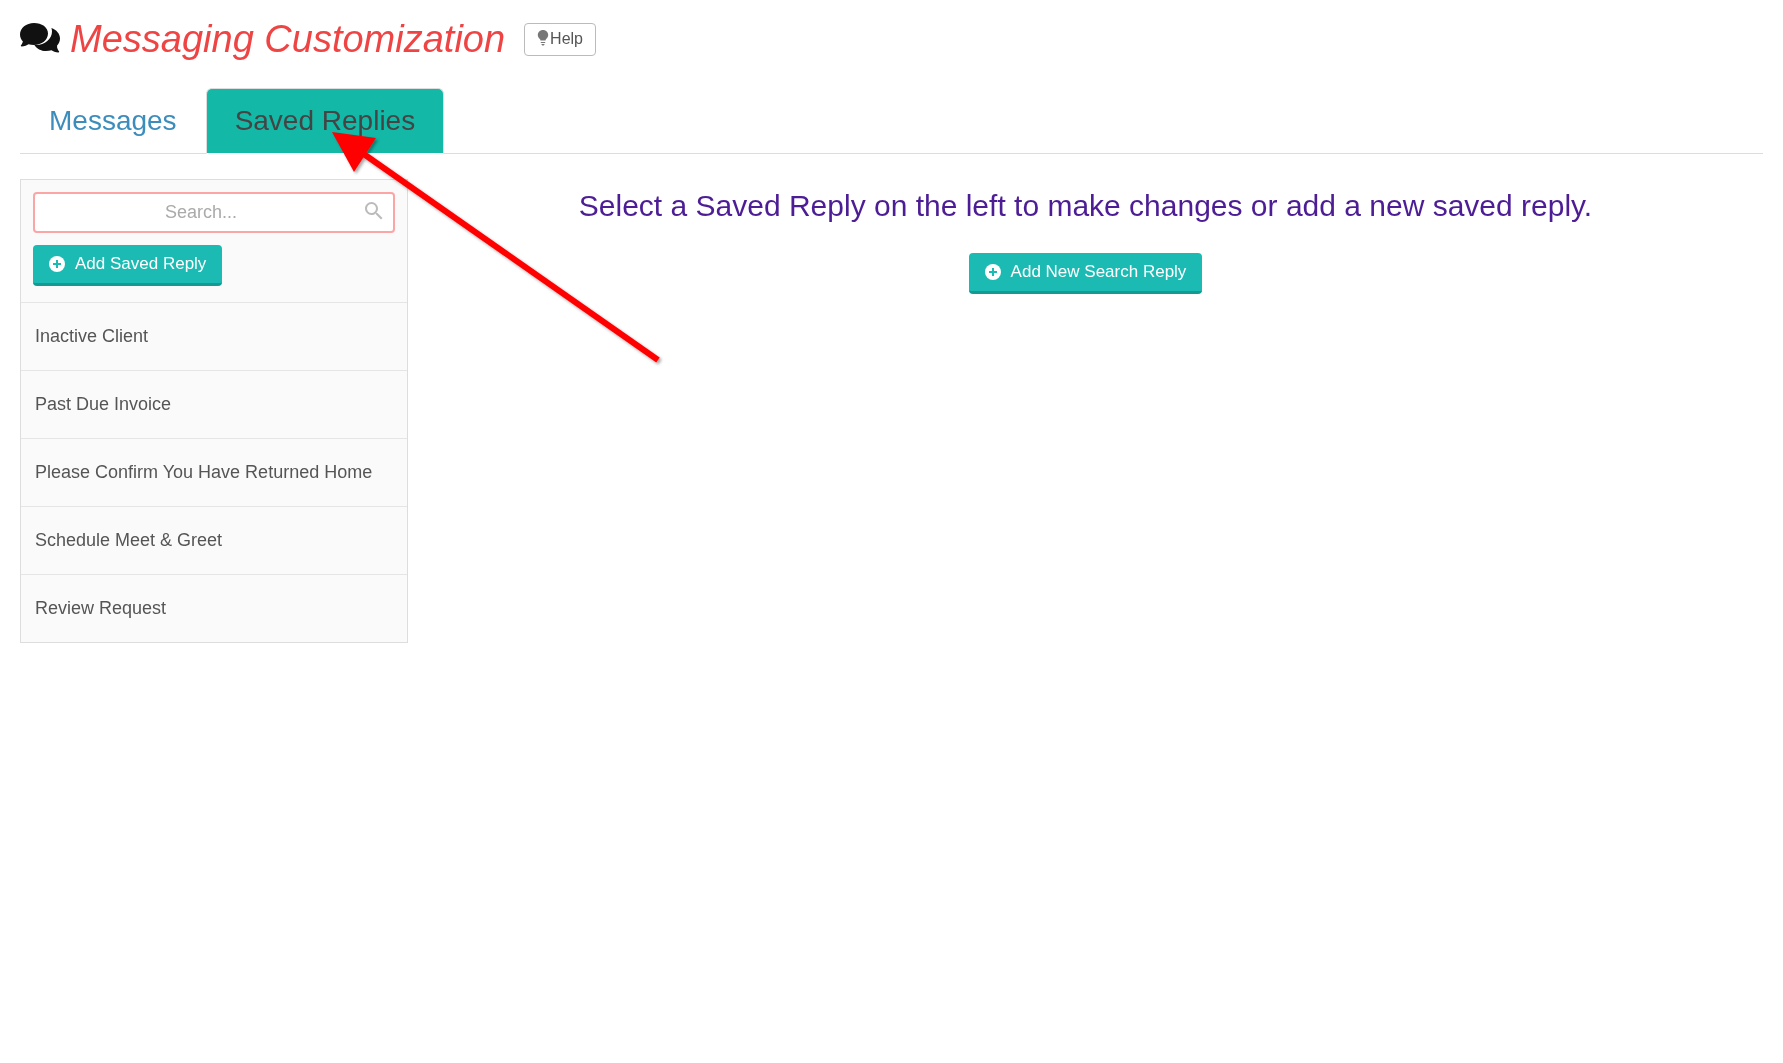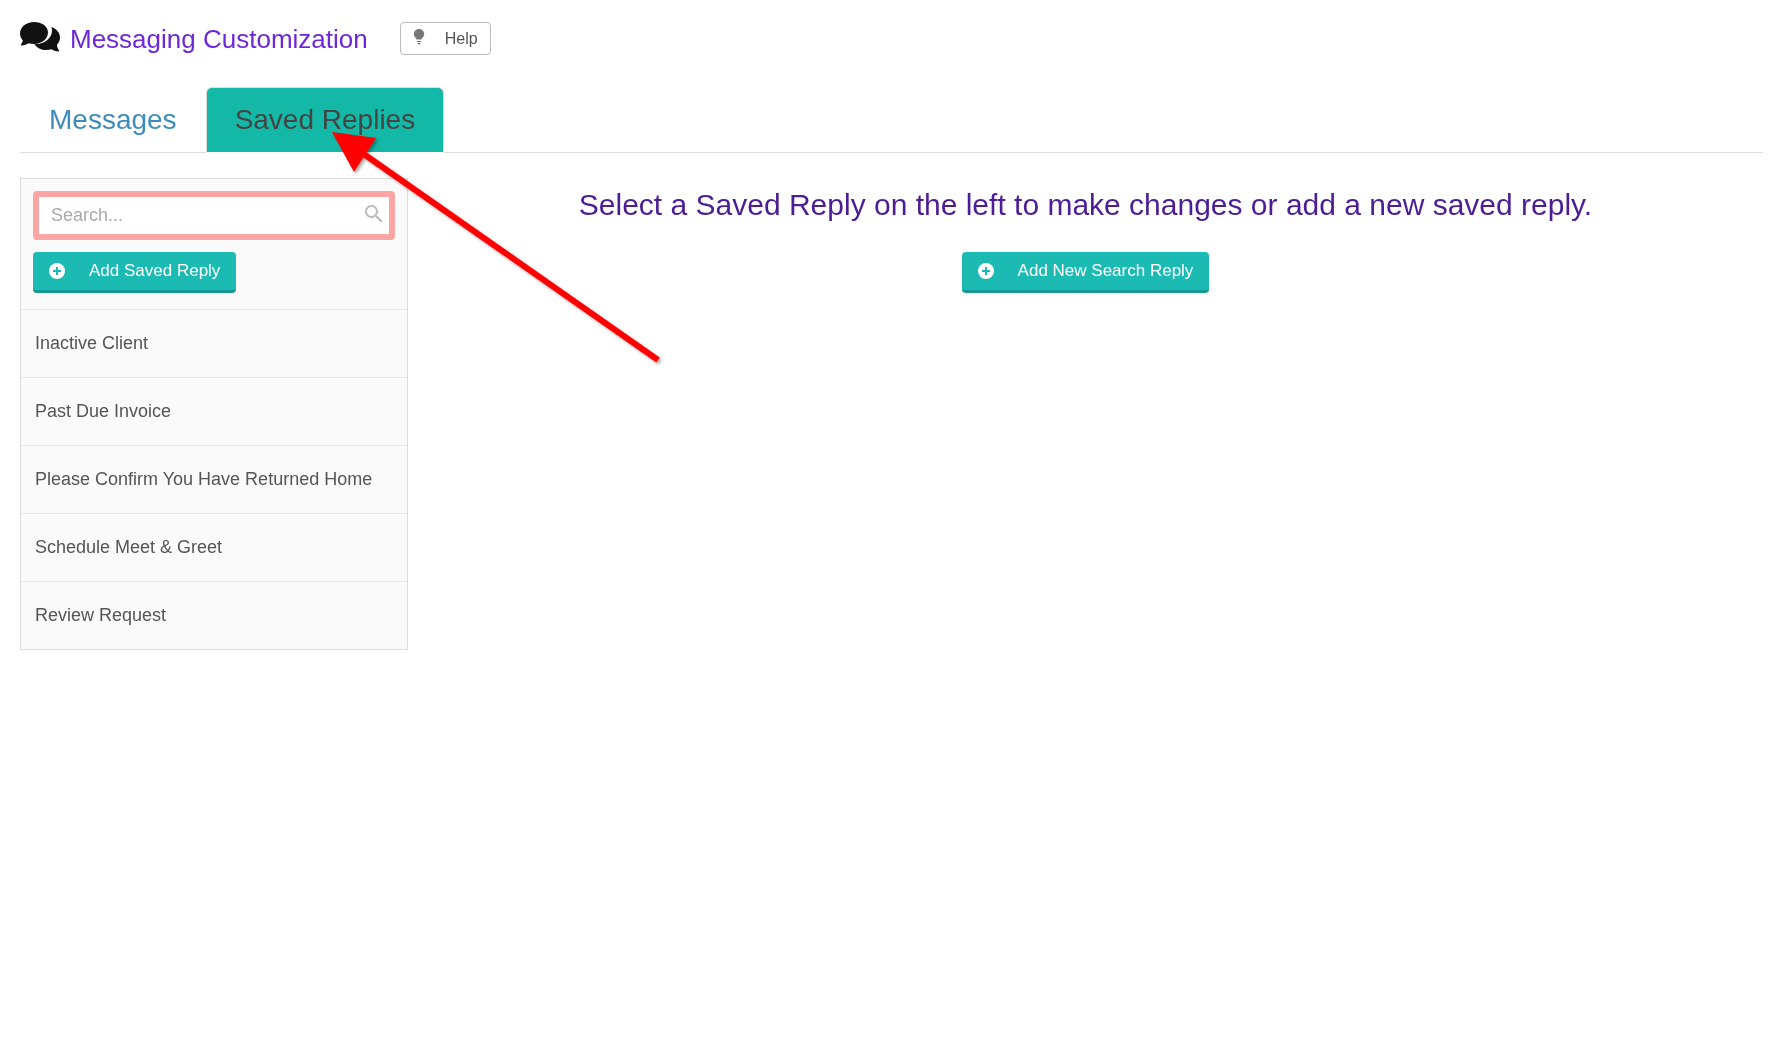--- a/index.html
+++ b/index.html
@@ -18,37 +18,38 @@
       align-items: center;
       gap: 10px;
       margin-bottom: 30px;
     }
     .page-header .title-icon {
       font-size: 32px;
       color: #111;
       line-height: 1;
     }
     .page-header h1 {
-      font-size: 26px;
+      font-size: 38px;
       font-weight: 400;
-      color: #6d28d9;
+      color: #ef4444;
       line-height: 1;
+      font-style: italic;
     }
     .help-btn {
       display: inline-flex;
       align-items: center;
-      gap: 20px;
+      gap: 1px;
       padding: 6px 12px;
       border: 1px solid #bbb;
       border-radius: 4px;
       background: #fff;
       font-size: 16px;
       color: #555;
       cursor: pointer;
-      margin-left: 22px;
+      margin-left: 9px;
     }
     .help-btn .help-icon {
       font-size: 14px;
       color: #777;
       display: inline-block;
     }
     .tabs {
       display: flex;
       border-bottom: 1px solid #ddd;
       margin-bottom: 25px;
@@ -83,44 +84,45 @@
     .search-wrap {
       padding: 12px;
     }
     .search-box {
       position: relative;
     }
     .search-input {
       width: 100%;
       padding: 8px 38px 8px 12px;
       font-size: 18px;
-      border: 6px solid #fca5a5;
+      border: 2px solid #fca5a5;
       border-radius: 4px;
       color: #555;
       outline: none;
       background: #fff;
+      text-align: center;
     }
     .search-input::placeholder {
       color: #aaa;
     }
     .search-icon {
       position: absolute;
       right: 12px;
       top: 50%;
       transform: translateY(-50%);
       color: #bbb;
       pointer-events: none;
     }
     .add-btn-wrap {
       padding: 0 12px 16px 12px;
     }
     .btn-teal {
       display: inline-flex;
       align-items: center;
-      gap: 24px;
+      gap: 10px;
       background: #1bbbb3;
       border: none;
       border-bottom: 3px solid #159a93;
       color: #fff;
       font-size: 17px;
       padding: 9px 16px;
       border-radius: 4px;
       cursor: pointer;
     }
     .btn-teal .plus-icon {

